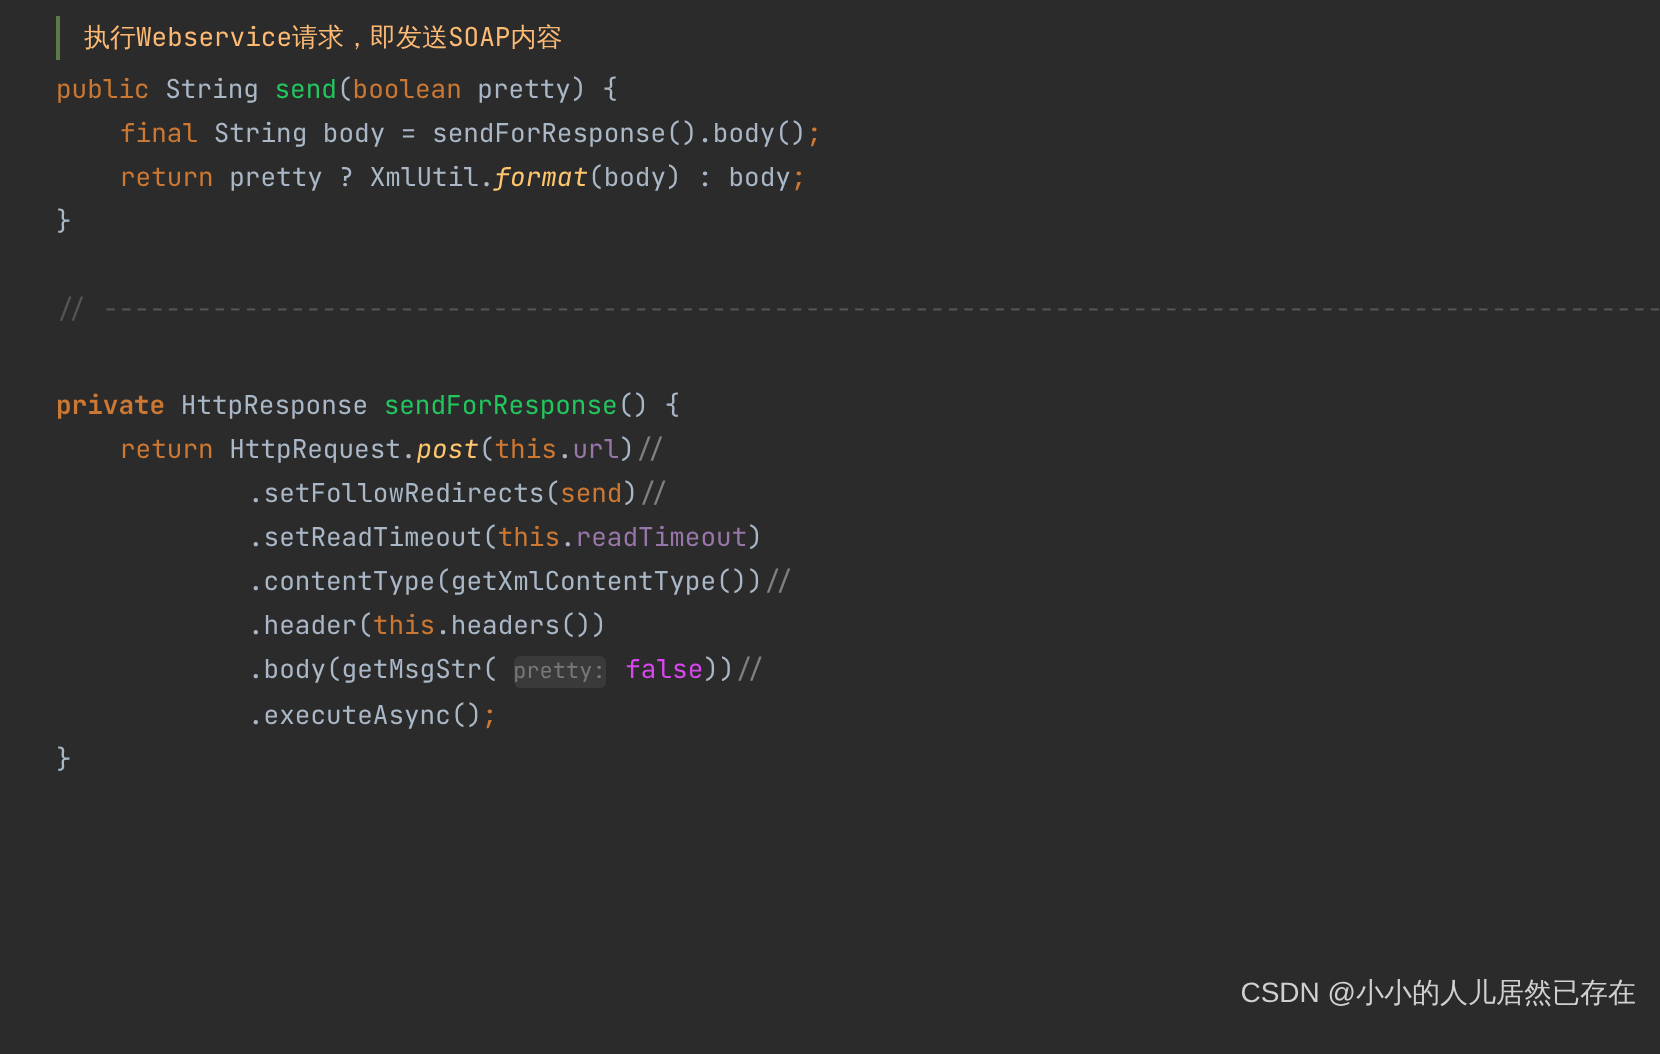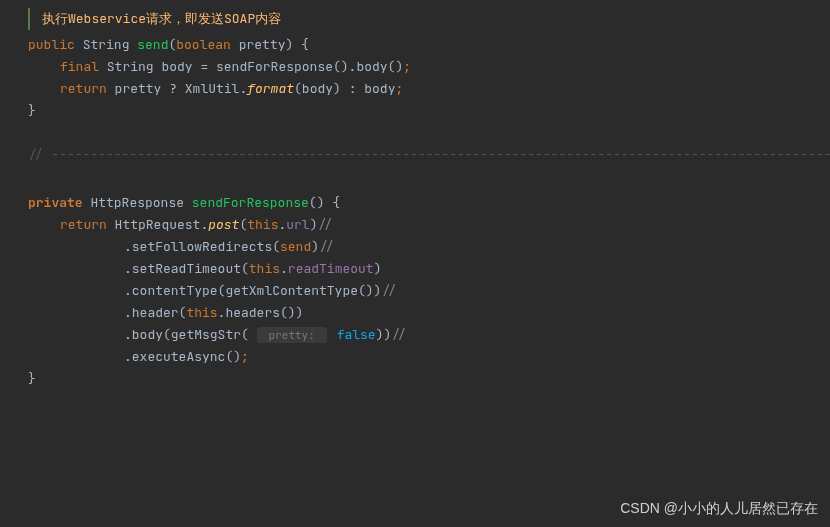--- a/index.html
+++ b/index.html
@@ -30,52 +30,52 @@
     }
     .doc-line {
       color: #fdba74;
     }
     .kw-public { color: #cc7832; }
     .kw-private { color: #cc7832; font-weight: bold; }
     .kw-final { color: #cc7832; }
     .kw-return { color: #cc7832; }
     .kw-boolean { color: #cc7832; }
     .kw-true { color: #cc7832; }
-    .kw-false { color: #0ea5e9; }
+    .kw-false { color: #d946ef; }
     .kw-this { color: #cc7832; }
     .type { color: #a9b7c6; }
     .method-name { color: #22c55e; }
     .method-italic { color: #ffc66d; font-style: italic; }
     .field { color: #9876aa; }
     .plain { color: #a9b7c6; }
     .punct { color: #a9b7c6; }
     .semi { color: #cc7832; }
     .comment { color: #808080; }
     .hint {
       color: #787878;
       font-size: 11px;
       background: #3a3a3a;
-      padding: 1px 12px;
+      padding: 1px 0;
       border-radius: 3px;
       margin-right: 2px;
     }
     .divider {
       color: #555555;
       white-space: nowrap;
       overflow: hidden;
       display: block;
     }
     .line {
       white-space: pre;
     }
     .indent1 { padding-left: 32px; }
     .indent2 { padding-left: 96px; }
     .watermark {
       position: absolute;
-      bottom: 8px;
+      bottom: 20px;
       right: 12px;
       color: #d0d0d0;
       font-family: Arial, sans-serif;
       font-size: 14px;
     }
   </style>
 </head>
 <body>
 
 <div class="code-area">

